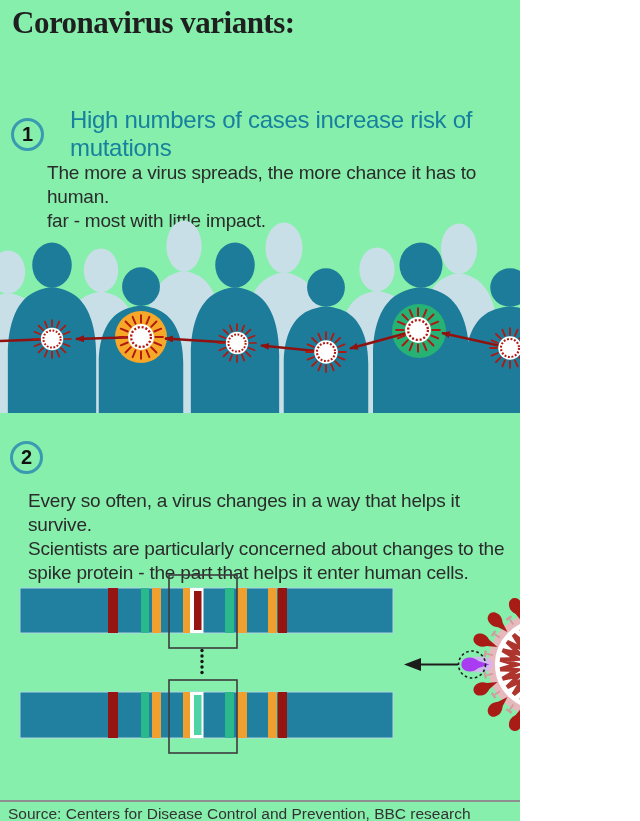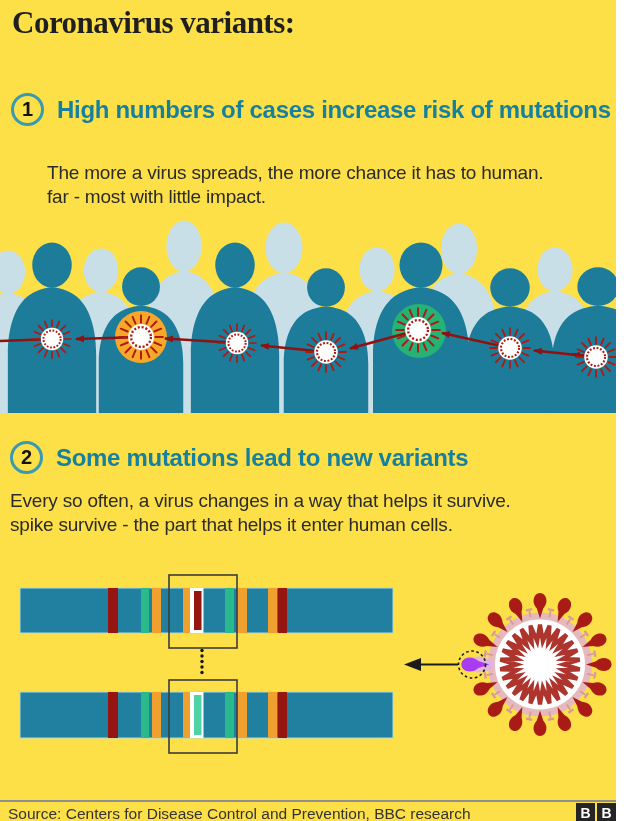--- a/index.html
+++ b/index.html
@@ -1,29 +1,29 @@
 <!DOCTYPE html>
 <html style="--heading_teal: #17809e; --badge_ring_teal: #3a9ab1; --person_front_teal: #1d7c99; --person_back_light: #c9dfe7; --infection_orange: #f7a828; --variant_green: #25b274; --virus_red: #b01812; --chain_dark_red: #8f1210; --genome_bar_teal: #2180a0; --stripe_orange: #efa02e; --stripe_green: #2ab98b; --stripe_dark_red: #951511; --mutated_stripe_mint: #4fd3a5; --spike_highlight_purple: #a93bf2; --text_dark: #2b2b2b;"><head>
 <meta charset="utf-8">
 <style>
   html,body{margin:0;padding:0;background:#fff}
-  .page{position:relative;width:616px;height:821px;background:#fde047;overflow:hidden;
+  .page{position:relative;width:520px;height:821px;background:#86efac;overflow:hidden;
         font-family:"Liberation Sans",sans-serif}
   .title{position:absolute;left:12px;top:4px;font-family:"Liberation Serif",serif;
          font-weight:bold;font-size:31px;line-height:37px;color:#1f1f1f;letter-spacing:-0.5px}
   .sec{position:absolute;display:flex;align-items:center;gap:13px}
   .sec1{left:11px;top:93px}
   .sec2{left:10px;top:441px}
   .badge{width:33px;height:33px;border:3px solid var(--badge_ring_teal,#3a9ab1);border-radius:50%;
          box-sizing:border-box;display:flex;align-items:center;justify-content:center;
          font-weight:bold;font-size:20px;color:#121212;flex:0 0 auto}
-  .sec h2{margin:0;font-size:24px;font-weight:bold;color:var(--heading_teal,#17809e);letter-spacing:-0.3px}
+  .sec h2{margin:13px;font-size:24px;font-weight:normal;color:var(--heading_teal,#17809e);letter-spacing:-0.3px}
   .bodytext{position:absolute;font-size:19px;line-height:24px;color:#2b2b2b;letter-spacing:-0.2px}
   .body1{left:47px;top:161px}
-  .body2{left:10px;top:489px}
+  .body2{left:28px;top:489px}
   svg.crowd{position:absolute;left:0;top:205px}
   svg.genome{position:absolute;left:0;top:565px}
   .footer-line{position:absolute;left:0;top:800px;width:640px;border-top:2px solid #8e8e8e}
   .source{position:absolute;left:8px;top:805px;font-size:15.5px;color:#333}
   .bbc{position:absolute;left:576px;top:803px;display:flex;gap:2px}
   .bbc span{width:19px;height:19px;background:#252525;color:#fff;font-weight:bold;font-size:14px;
             display:flex;align-items:center;justify-content:center;font-family:"Liberation Sans",sans-serif}
 </style>
 </head>
 <body>
@@ -260,25 +260,25 @@
         <line x1="0" y1="-12.5" x2="0" y2="-19" transform="rotate(337.5)" stroke="#b01812" stroke-width="1.7" stroke-linecap="round"></line>
         <circle r="11.2" fill="#fff"></circle>
         <circle r="8.6" fill="#fff" stroke="#b01812" stroke-width="2" stroke-dasharray="1.8 1.6"></circle>
       </g>
     </svg>
 
   <div class="sec sec2">
     <div class="badge">
       <span>2</span>
     </div>
-    <h2>Some mutations lead to new variants</h2>
   </div>
   <div class="bodytext body2">
     <div>Every so often, a virus changes in a way that helps it survive.</div>
-    <div>spike survive - the part that helps it enter human cells.</div>
+    <div>Scientists are particularly concerned about changes to the</div>
+    <div>spike protein - the part that helps it enter human cells.</div>
   </div>
 
   <svg class="genome" width="640" height="205" viewBox="0 0 640 205">
       <g>
         <rect x="20" y="23" width="373" height="45" fill="#2180a0" stroke="#aed7e2" stroke-width="1"></rect>
         <rect x="108" y="23" width="10" height="45" fill="#951511"></rect>
         <rect x="141" y="23" width="8" height="45" fill="#2ab98b"></rect>
         <rect x="152" y="23" width="9" height="45" fill="#efa02e"></rect>
         <rect x="183" y="23" width="9" height="45" fill="#efa02e"></rect>
         <rect x="225" y="23" width="9" height="45" fill="#2ab98b"></rect>

